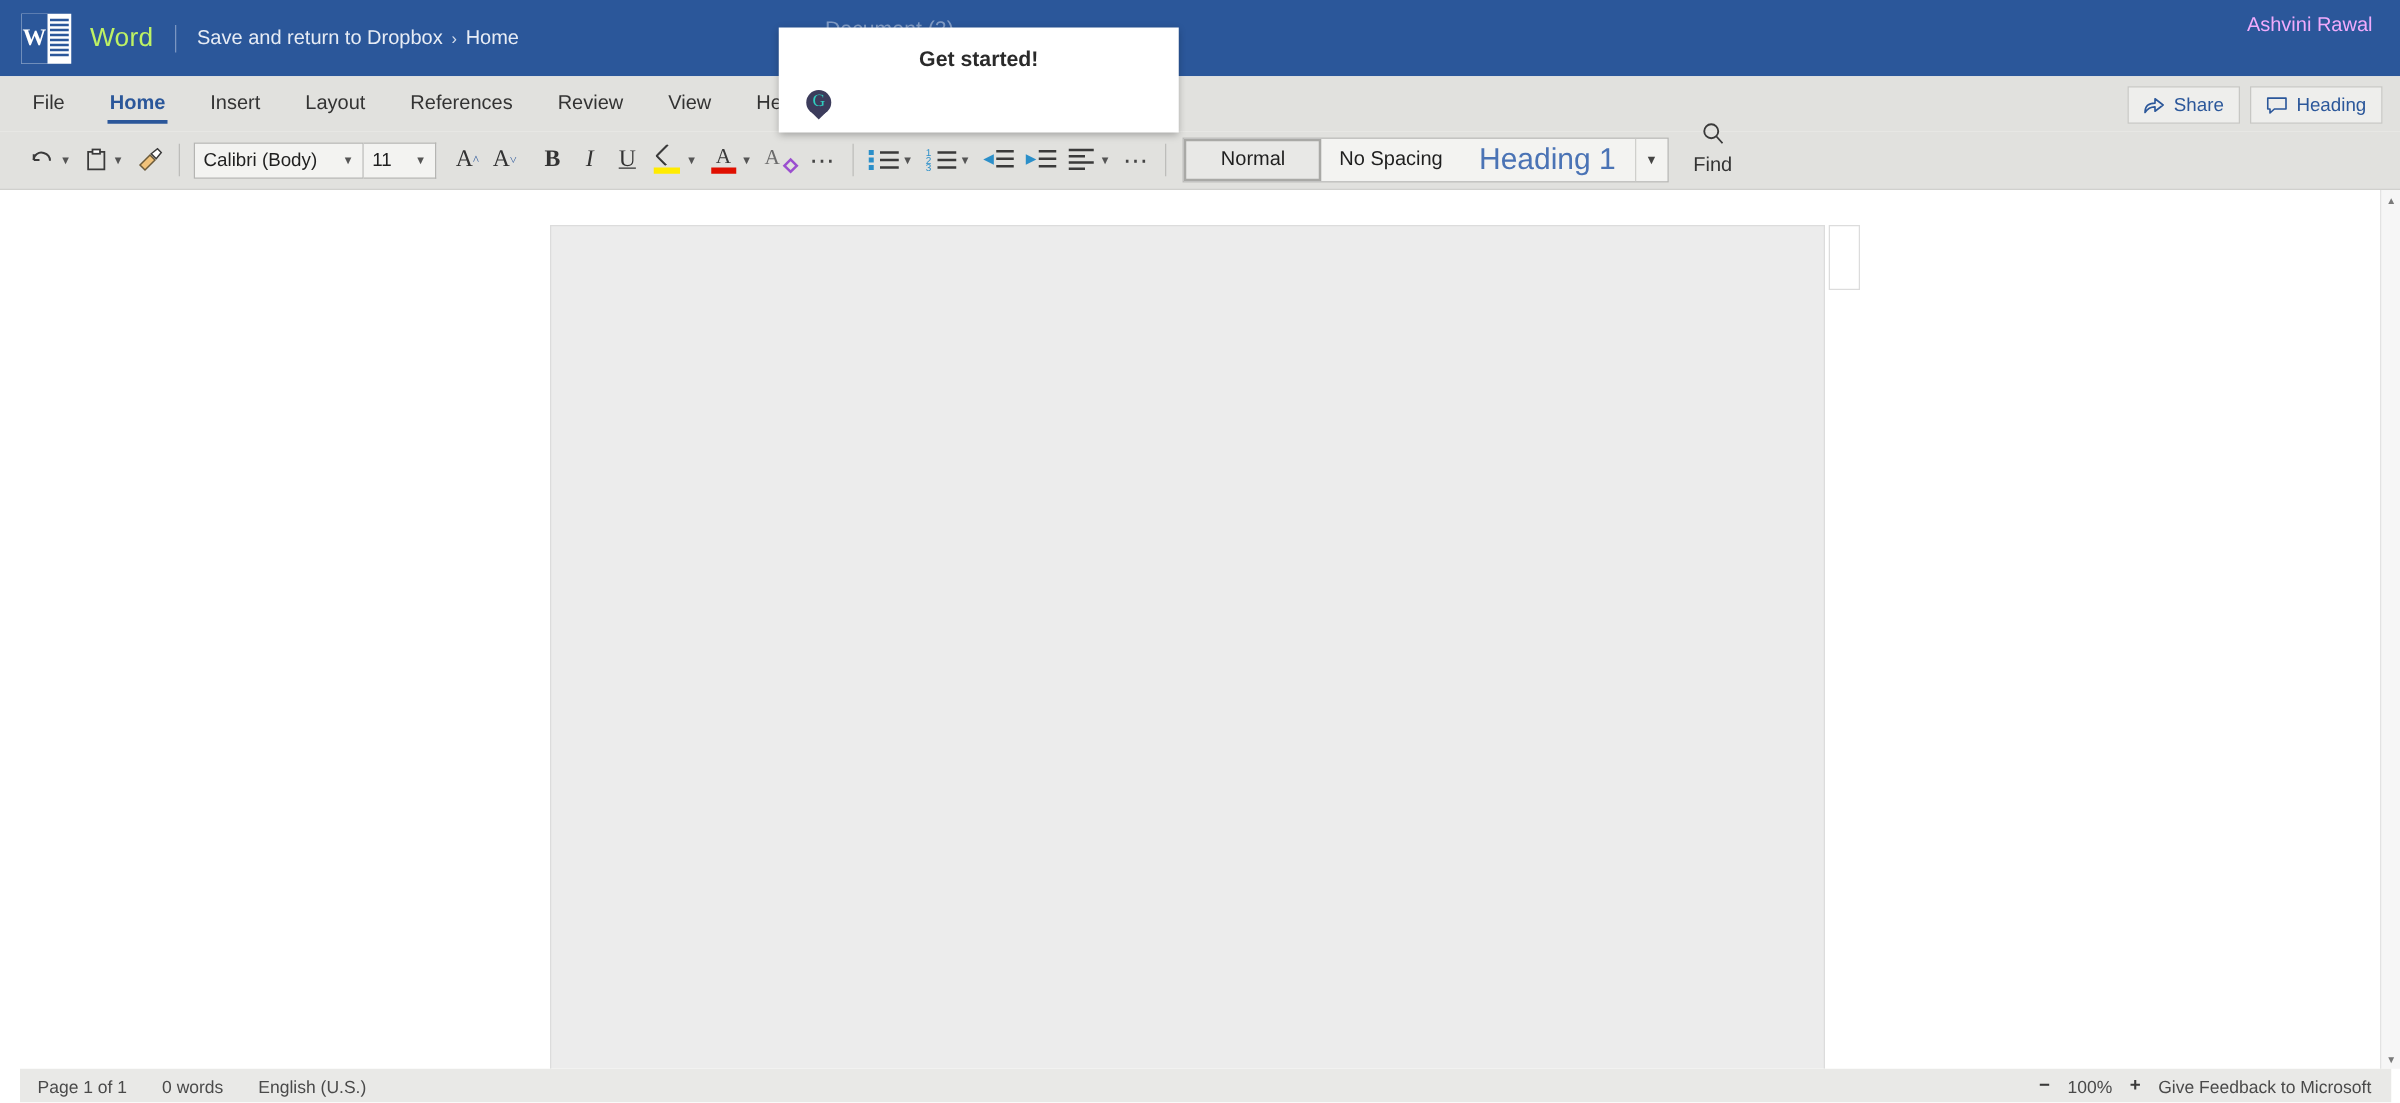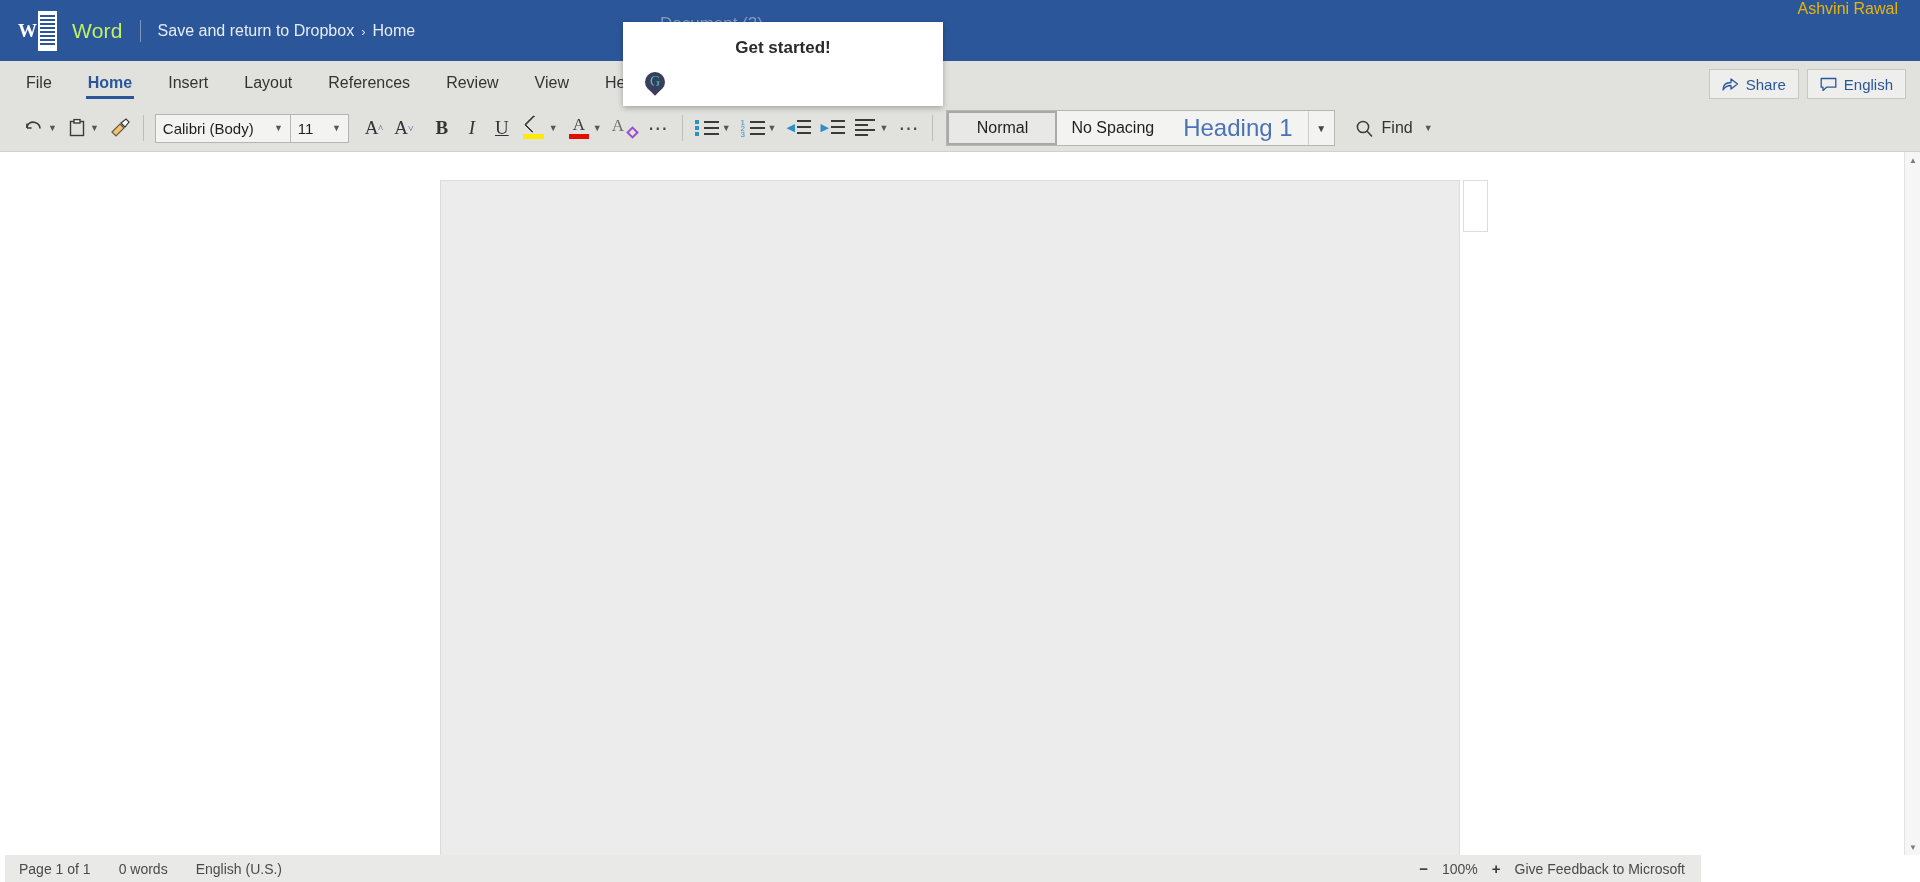--- a/index.html
+++ b/index.html
@@ -44,22 +44,22 @@
   .tb-divider {
     width: 1px; height: 22px; background: #7b96c2; margin: 0 17px;
   }
   .breadcrumb { color: #e7ecf5; font-size: 16px; white-space: nowrap; text-align: right; }
   .breadcrumb .sep { margin: 0 7px; font-size: 13px; opacity: .9; }
   .doc-title {
     position: absolute; left: 660px; top: 14px;
     color: #c8d4e8; font-size: 17px; opacity: .55;
   }
   .user-name {
-    position: absolute; right: 22px; top: 0;
-    color: #eab308; font-size: 16px;
+    position: absolute; right: 22px; top: 12px;
+    color: #f0abfc; font-size: 16px;
   }
 
   
   .ribbon-tabs {
     position: absolute; top: 61px; left: 0;
     width: 1920px; height: 44px;
     background: #e1e1de;
     display: flex; align-items: stretch;
   }
   .rtab {
@@ -192,21 +192,21 @@
   .style-item.heading1 {
     color: #4a73b5; font-size: 24px; font-weight: 400; justify-content: flex-end;
   }
   .styles-more {
     display: flex; align-items: center; justify-content: center;
     width: 26px; border-left: 1px solid #cfcfcc; cursor: pointer;
     font-size: 10px; color: #444444;
   }
   .find-btn {
     display: flex; align-items: center; gap: 8px; margin-left: 20px;
-    font-size: 16px; color: #333333; cursor: pointer;
+    font-size: 16px; color: #333333; cursor: pointer; flex-direction: column;
   }
 
   
   .doc-area {
     position: absolute; top: 152px; left: 0;
     width: 1920px; height: 703px;
     background: #ffffff;
     overflow: hidden;
   }
   .page {
@@ -227,22 +227,22 @@
     border-left: 1px solid #e3e3e3;
   }
   .sb-arrow {
     width: 16px; height: 16px; display: flex; align-items: center;
     justify-content: center; font-size: 8px; color: #7a7a7a; cursor: pointer;
   }
   .sb-arrow.bottom { position: absolute; bottom: 0; }
 
   
   .statusbar {
-    position: absolute; bottom: 0; left: 5px;
-    width: 1696px; height: 27px;
+    position: absolute; bottom: 0; left: 16px;
+    width: 1897px; height: 27px;
     background: #e9e9e7;
     display: flex; align-items: center;
     font-size: 14px; color: #4a4a4a; text-align: center;
   }
   .sb-left { display: flex; align-items: center; gap: 28px; margin-left: 14px; }
   .sb-right {
     position: absolute; right: 16px; display: flex; align-items: center; gap: 14px;
   }
   .zoom-btn { cursor: pointer; font-size: 15px; font-weight: bold; color: #3a3a3a; }
 
@@ -337,21 +337,21 @@
       <div class="tb-btn">
         <svg width="17" height="15" viewBox="0 0 17 15">
           <path d="M1 13 C1 7.5 4.5 5.5 9 5.5 L9 2 L15.5 7 L9 12 L9 8.5 C5.5 8.5 3 9.8 1 13 Z" fill="none" stroke="#2b579a" stroke-width="1.3" stroke-linejoin="round"></path>
         </svg>
         <span>Share</span>
       </div>
       <div class="tb-btn">
         <svg width="17" height="15" viewBox="0 0 17 15">
           <path d="M1.2 1.5 L15.8 1.5 L15.8 10.2 L6.5 10.2 L3 13.4 L3 10.2 L1.2 10.2 Z" fill="none" stroke="#2b579a" stroke-width="1.3" stroke-linejoin="round"></path>
         </svg>
-        <span>English</span>
+        <span>Heading</span>
       </div>
     </div>
   </div>
 
   <div class="toolbar">
     <div class="tool" style="margin-left:18px">
       <svg width="22" height="18" viewBox="0 0 22 18">
         <path d="M4 9 C4 4.8 8 2.2 12 3.4 C15.3 4.4 17 7 17 9.6" fill="none" stroke="#3a3a3a" stroke-width="1.6"></path>
         <path d="M4 9 L4 4.4 M4 9 L8.6 9" fill="none" stroke="#3a3a3a" stroke-width="1.6"></path>
       </svg>

